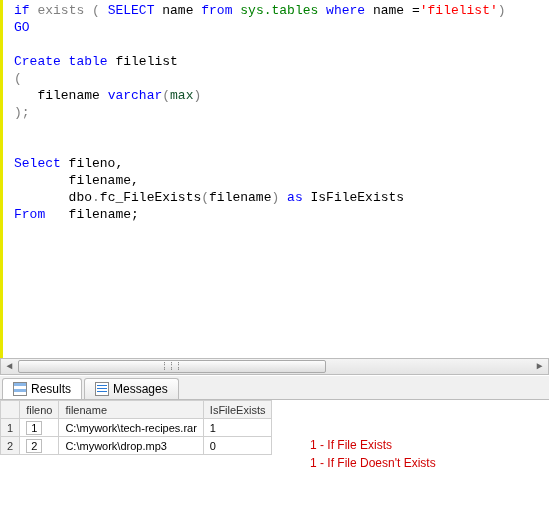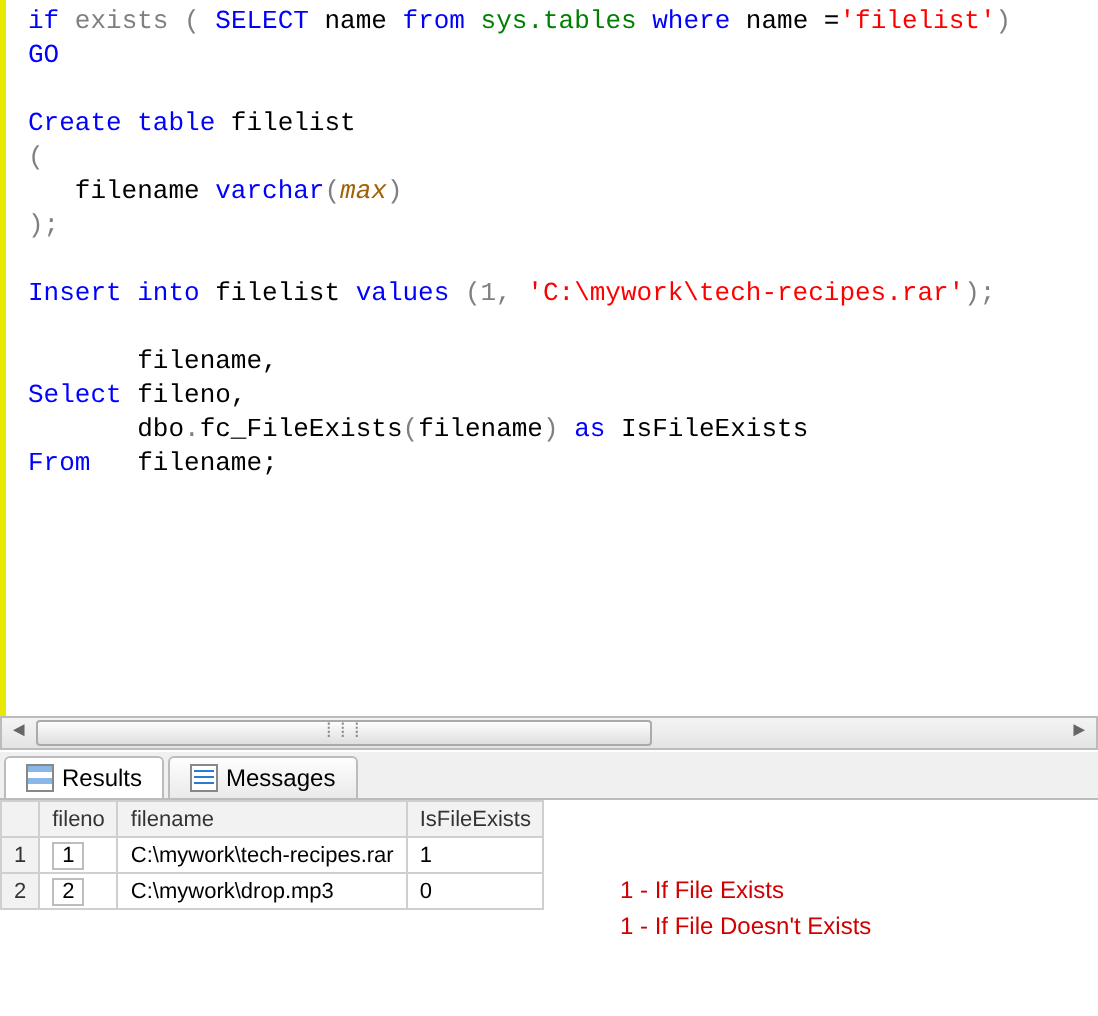--- a/index.html
+++ b/index.html
@@ -21,21 +21,21 @@
     }
     .line {
       padding-left: 11px;
       line-height: 17px;
       white-space: pre;
       position: relative;
     }
     .kw { color: #0000FF; }
     .fn { color: #008000; }
     .str { color: #FF0000; }
-    .sys { color: #a16207; font-style: italic; }
+    .sys { color: #14532d; }
     .gray { color: #808080; }
     .txt { color: #000; }
 
     .hscroll {
       position: absolute;
       left: 0;
       right: 0;
       top: 358px;
       height: 17px;
       background: linear-gradient(#f4f4f4, #e4e4e4);
@@ -176,24 +176,23 @@
 
 <div class="editor">
   <div class="line"><span class="kw">if</span> <span class="gray">exists</span><span class="gray"> ( </span><span class="kw">SELECT</span><span class="txt"> name </span><span class="kw">from</span><span class="fn"> sys.tables </span><span class="kw">where</span><span class="txt"> name =</span><span class="str">'filelist'</span><span class="gray">)</span></div>
   <div class="line"><span class="kw">GO</span></div>
   <div class="line">&nbsp;</div>
   <div class="line"><span class="kw">Create</span><span class="kw"> table</span><span class="txt"> filelist</span></div>
   <div class="line"><span class="gray">(</span></div>
   <div class="line"><span class="txt">   filename </span><span class="kw">varchar</span><span class="gray">(</span><span class="sys">max</span><span class="gray">)</span></div>
   <div class="line"><span class="gray">);</span></div>
   <div class="line">&nbsp;</div>
-  <div class="line"><span class="kw">Insert</span><span class="kw"> into</span><span class="txt"> filelist </span><span class="kw">values</span><span class="gray"> (1, </span><span class="str">'C:\mywork\tech-recipes.rar'</span><span class="gray">);</span></div>
   <div class="line">&nbsp;</div>
+  <div class="line"><span class="kw">Select</span><span class="txt"> fileno,</span></div>
   <div class="line"><span class="txt">       filename,</span></div>
-  <div class="line"><span class="kw">Select</span><span class="txt"> fileno,</span></div>
   <div class="line"><span class="txt">       dbo</span><span class="gray">.</span><span class="txt">fc_FileExists</span><span class="gray">(</span><span class="txt">filename</span><span class="gray">)</span><span class="kw"> as</span><span class="txt"> IsFileExists</span></div>
   <div class="line"><span class="kw">From</span><span class="txt">   filename;</span></div>
 </div>
 
 <div class="hscroll">
   <div class="arrow">◄</div>
   <div class="track">
     <div class="thumb">
         <span class="grip">⁞⁞⁞</span>
       </div>

